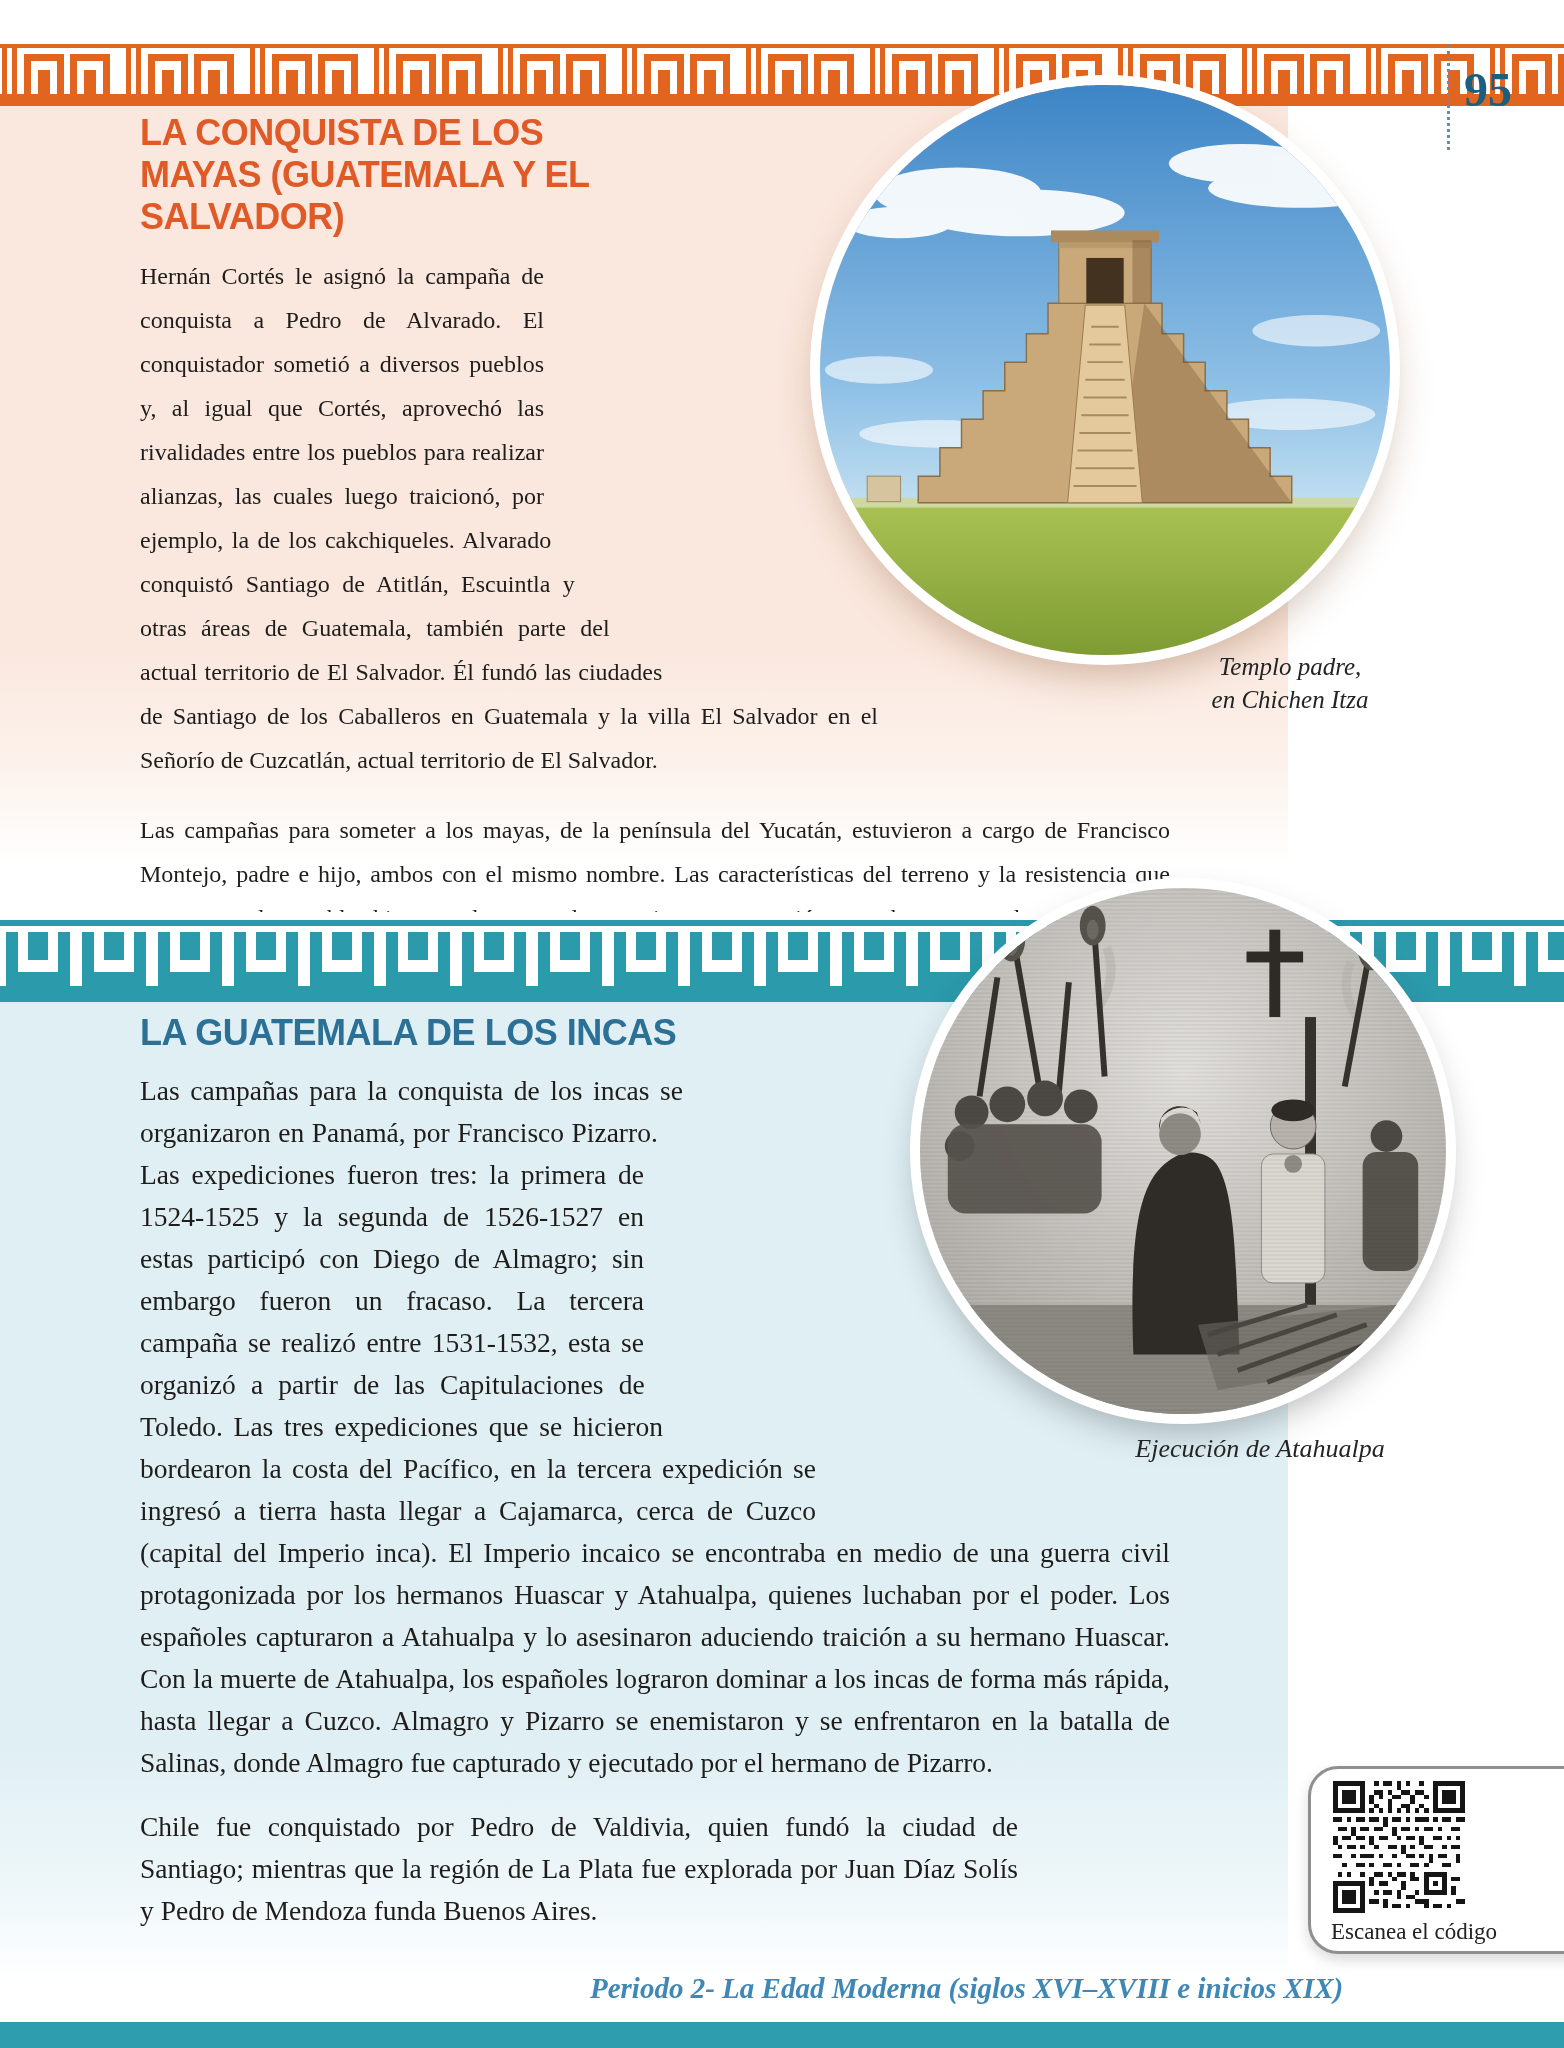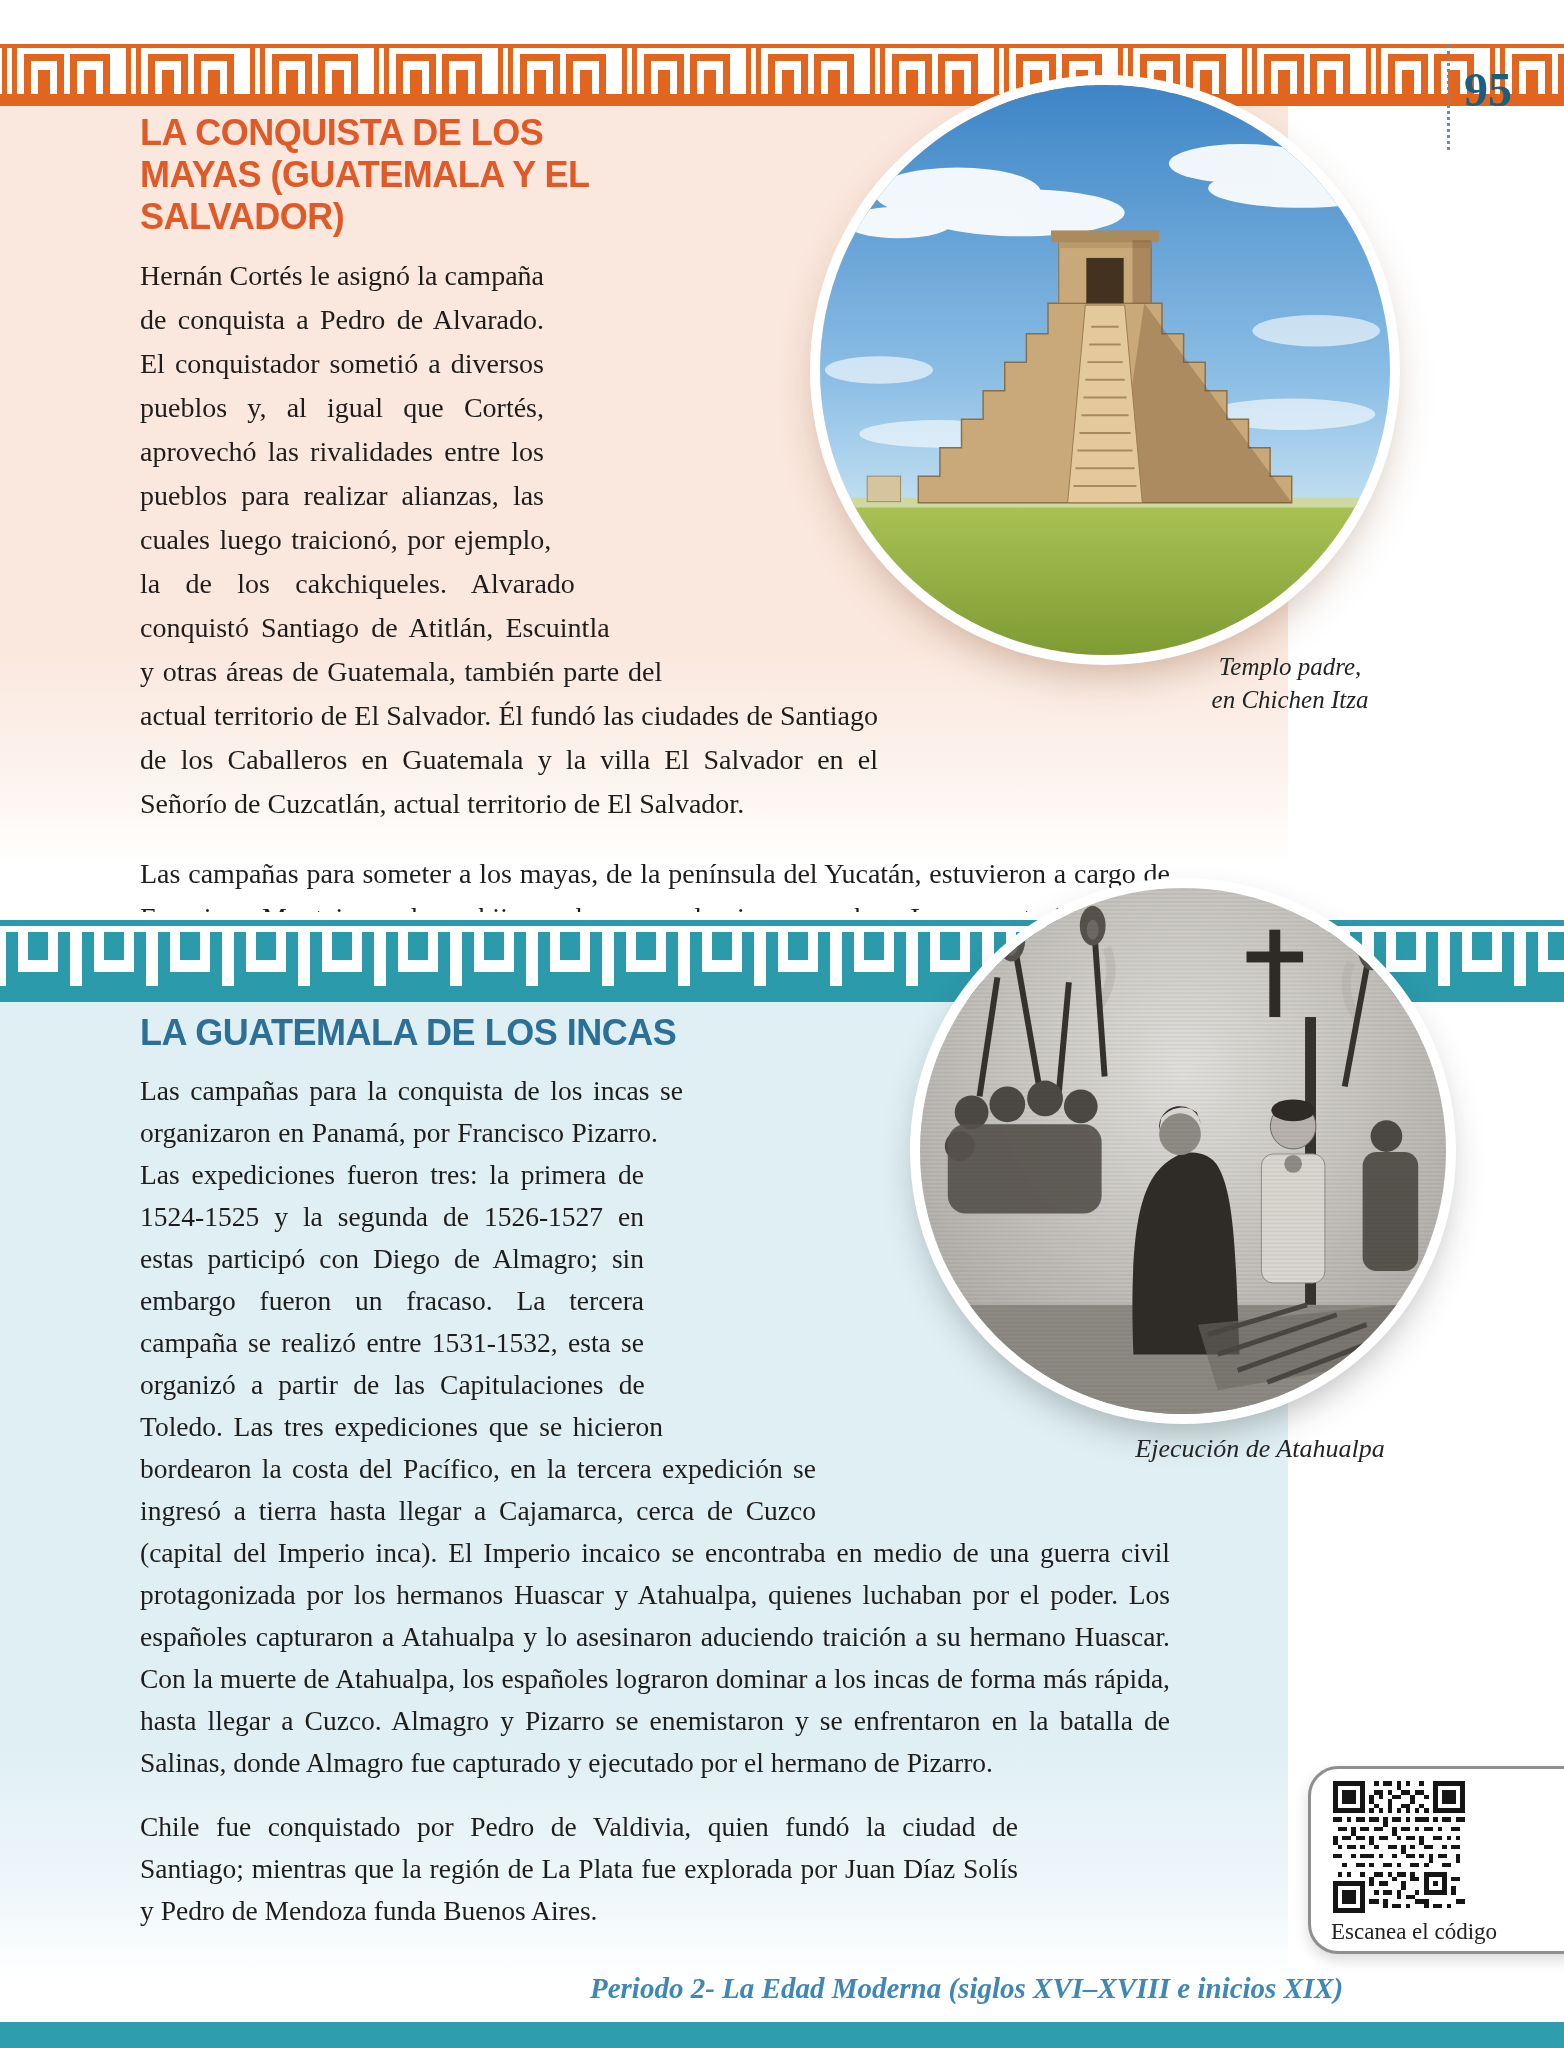--- a/index.html
+++ b/index.html
@@ -14,21 +14,21 @@
   
   .sec{position:absolute;left:0;width:1288px;overflow:hidden;box-sizing:border-box;}
   .sec-mayas{top:106px;height:806px;padding:6px 118px 0 140px;
      background:linear-gradient(180deg,#FAE7DD 0%,#FAE7DD 66%,#FCF2EC 82%,#ffffff 94%);}
   .sec-incas{top:1002px;height:1020px;padding:10px 118px 0 140px;
      background:linear-gradient(180deg,#DFEFF4 0%,#DFEFF4 72%,#EDF6F9 86%,#ffffff 96%);}
   h1,h2{font-family:"Liberation Sans",sans-serif;font-weight:bold;letter-spacing:-0.5px;
         margin:0 0 16px 0;line-height:42px;font-size:36px;}
   h1{color:#E05A28;max-width:720px;}
   h2{color:#2C7095;}
-  .sec p{font-size:28px;line-height:44px;text-align:justify;margin:0 0 26px 0;color:#1F1D1B;}
+  .sec p{font-size:24px;line-height:44px;text-align:justify;margin:0 0 26px 0;color:#1F1D1B;}
   .sec-incas p{font-size:27.5px;line-height:42px;margin-bottom:22px;}
   
   .float-circle-1{float:right;width:626px;height:570px;margin-top:-27px;
       shape-outside:circle(285px at 285px 285px);shape-margin:18px;}
   .float-cap-1{float:right;clear:right;width:292px;height:100px;}
   .float-circle-2{float:right;width:526px;height:526px;margin-top:-124px;
       shape-outside:circle(263px at 263px 263px);shape-margin:14px;}
   .float-cap-2{float:right;clear:right;width:354px;height:92px;}
   .float-qr{float:right;clear:right;width:152px;height:168px;}
   

